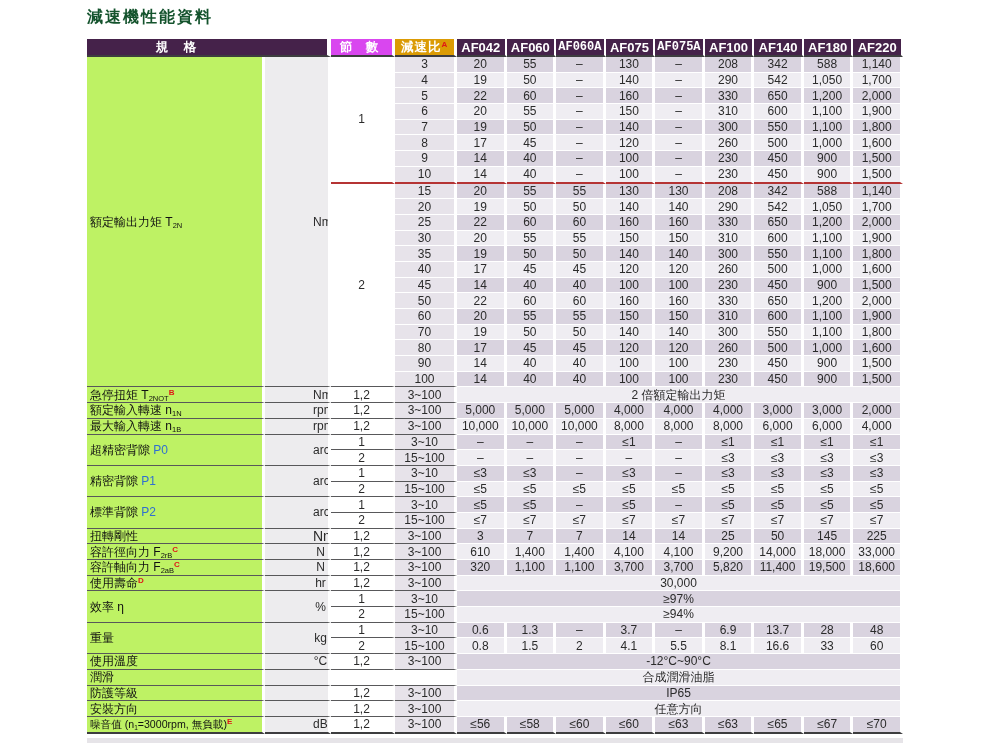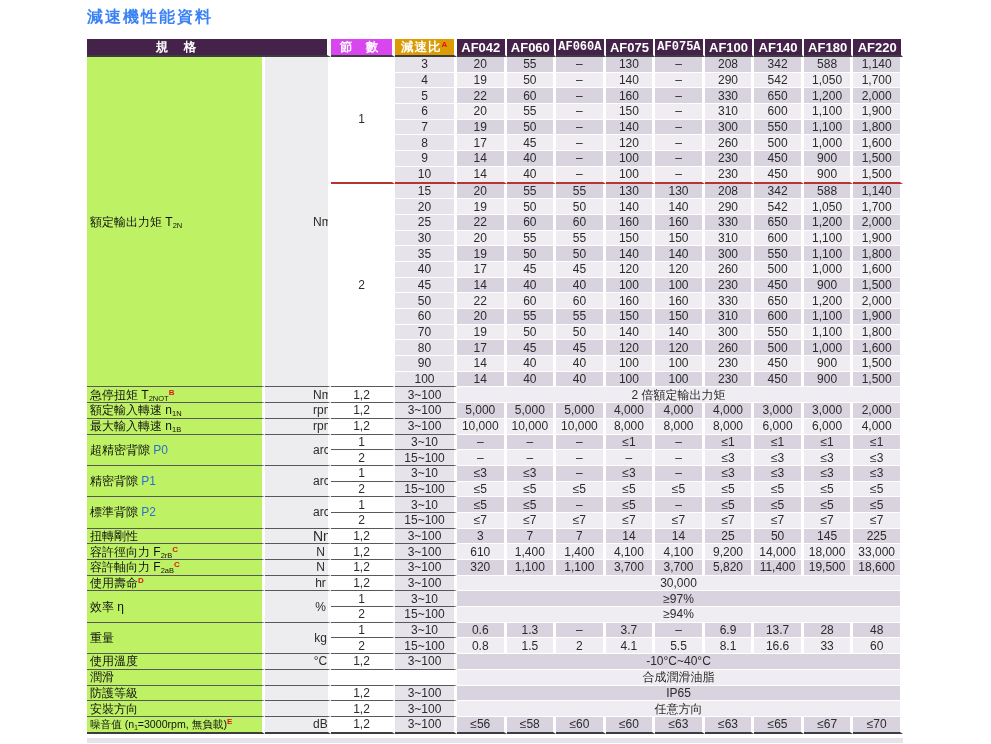--- a/index.html
+++ b/index.html
@@ -1,20 +1,20 @@
 <!DOCTYPE html>
 <html><head>
 <meta charset="utf-8">
 <style>
   html,body{margin:0;padding:0;background:#fff;}
   body{width:991px;height:744px;position:relative;overflow:hidden;
        font-family:"Liberation Sans","DejaVu Sans",sans-serif;}
   .page{position:absolute;inset:0;}
   .title{position:absolute;left:87px;top:7px;font-size:16px;font-weight:bold;
-         color:#3b82f6;letter-spacing:2px;}
+         color:#14532d;letter-spacing:2px;}
   table.spec-table{position:absolute;left:87px;top:39px;width:816px;
          border-collapse:separate;border-spacing:0;table-layout:fixed;}
   th{height:16px;padding:0;font-size:12.5px;font-weight:bold;color:#fff;
      text-align:center;line-height:1;border-bottom:2px solid #3d3d3f;
      border-right:2px solid #fff;overflow:hidden;white-space:nowrap;}
   th.h-spec{background:#45224A;letter-spacing:6px;padding-right:56px;border-right-width:4px;}
   th.h-stage{background:#d946ef;letter-spacing:5px;border-right-width:3px;}
   th.h-ratio{background:#DB9B04;letter-spacing:1px;border-right-width:3px;}
   th.h-model{background:#45224A;font-size:13px;}
   th.h-model.small{font-size:12px;font-family:Liberation Mono, monospace;}
@@ -543,21 +543,21 @@
           <td class="val light ">8.1</td>
           <td class="val light ">16.6</td>
           <td class="val light ">33</td>
           <td class="val light ">60</td>
         </tr>
         <tr>
           <td class="spec gend" rowspan="1">使用溫度</td>
           <td class="unit gend" rowspan="1">°C</td>
           <td class="stage gend" rowspan="1">1,2</td>
           <td class="ratio gend">3~100</td>
-          <td class="mval dark " colspan="9">-10°C~40°C</td>
+          <td class="mval dark " colspan="9">-12°C~90°C</td>
         </tr>
         <tr>
           <td class="spec gend" rowspan="1">潤滑</td>
           <td class="unit gend" rowspan="1"></td>
           <td class="stage gend" rowspan="1"></td>
           <td class="stage gend"></td>
           <td class="mval light " colspan="9">合成潤滑油脂</td>
         </tr>
         <tr>
           <td class="spec gend" rowspan="1">防護等級</td>

